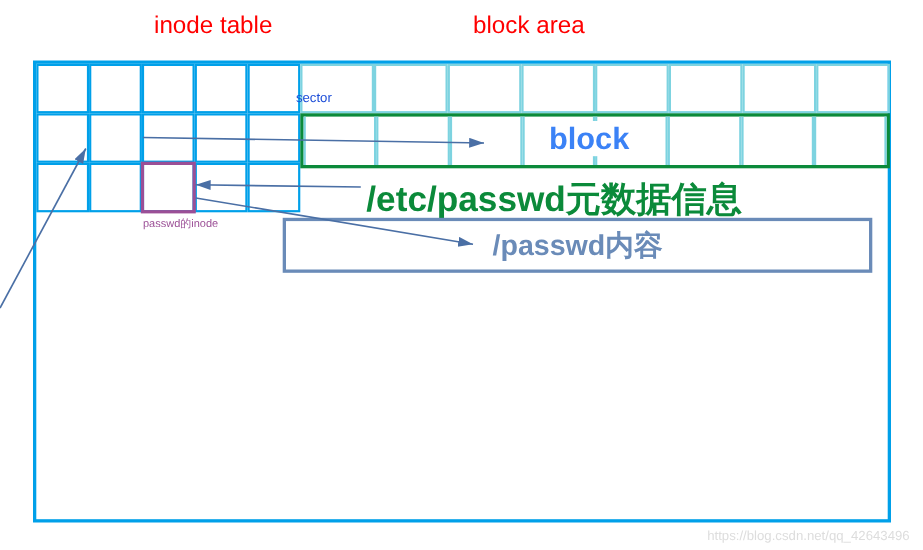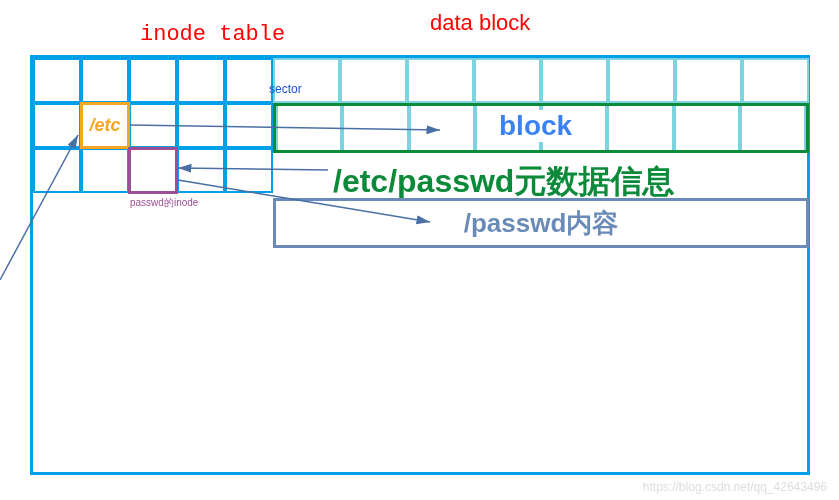--- a/index.html
+++ b/index.html
@@ -115,21 +115,21 @@
     .meta-label {
       position: absolute;
       left: 300px;
       top: 102px;
       color: #0b8a3a;
       font-weight: bold;
       font-size: 32px;
     }
     .passwd-content-box {
       position: absolute;
-      left: 240px;
+      left: 224px;
       top: 140px;
       width: 536px;
       height: 50px;
       border: 3px solid #6a8bb8;
       display: flex;
       align-items: center;
       justify-content: center;
       color: #6a8bb8;
       font-weight: bold;
       font-size: 26px;
@@ -147,22 +147,22 @@
       right: 12px;
       bottom: 6px;
       color: #ddd;
       font-size: 12px;
       margin-top: 34px;
     }
   </style>
 </head>
 <body>
 
-<div class="heading" style="left:140px; top:22px;font-family:Liberation Mono, monospace;">inode table</div>
-<div class="heading" style="left:430px; top:10px;">data block</div>
+<div class="heading" style="left:140px; top:10px;">inode table</div>
+<div class="heading" style="left:430px; top:10px;">block area</div>
 
 <div class="main-box">
 
   <div class="inode-grid">
     <div class="row">
         <div class="cell"></div>
         <div class="cell"></div>
         <div class="cell"></div>
         <div class="cell"></div>
         <div class="cell"></div>
@@ -176,21 +176,20 @@
       </div>
     <div class="row">
         <div class="cell"></div>
         <div class="cell"></div>
         <div class="cell"></div>
         <div class="cell"></div>
         <div class="cell"></div>
       </div>
   </div>
 
-  <div class="etc-box">/etc</div>
   <div class="passwd-inode-box"></div>
   <div class="passwd-label">passwd的inode</div>
 
   <div class="sector-row">
     <div class="scell"></div>
       <div class="scell"></div>
       <div class="scell"></div>
       <div class="scell"></div>
     <div class="scell"></div>
       <div class="scell"></div>

